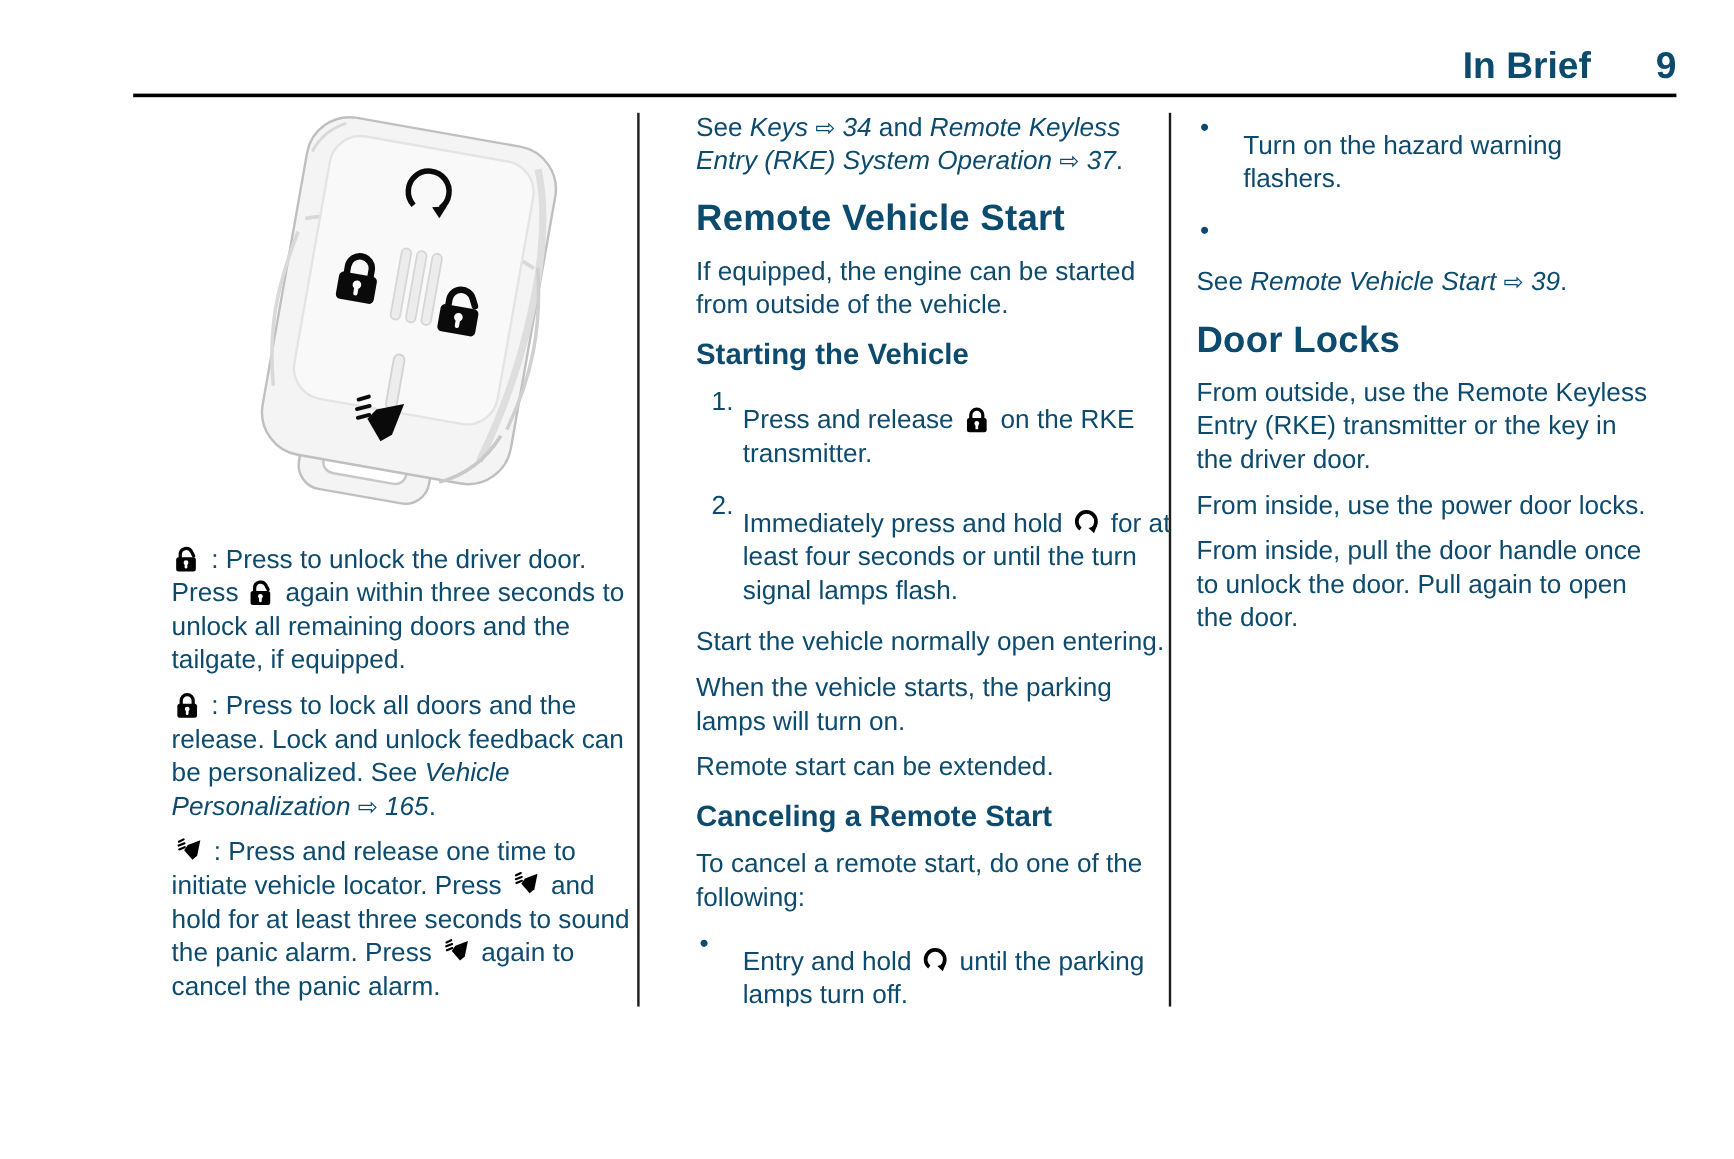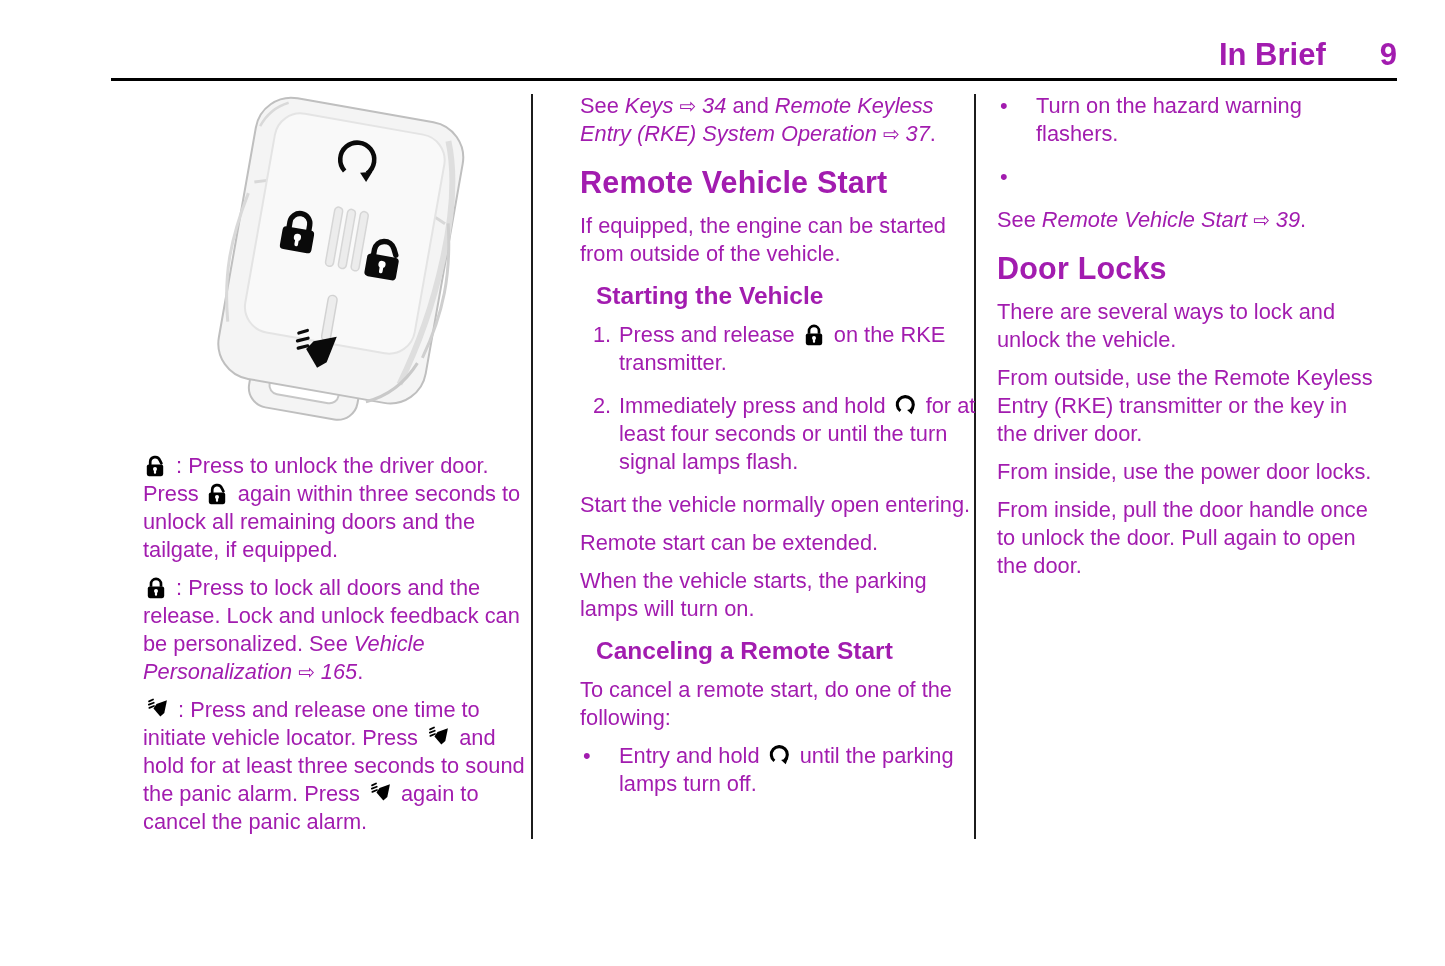--- a/index.html
+++ b/index.html
@@ -1,39 +1,39 @@
 <!DOCTYPE html>
 <html><head>
 <meta charset="utf-8">
 <style>
   html,body{margin:0;padding:0;background:#fff;}
   .page{position:relative;width:1445px;height:839px;background:#fff;overflow:hidden;
-        font-family:"Liberation Sans",sans-serif;color:#a21caf;}
+        font-family:"Liberation Sans",sans-serif;color:#0c4a6e;}
   
   .hdr{position:absolute;top:38px;right:48px;display:flex;gap:54px;align-items:baseline;
        font-weight:bold;font-size:31px;line-height:34px;}
   .hdr-rule{position:absolute;left:111px;top:78px;width:1286px;height:3px;background:#000;}
   
   .col{position:absolute;font-size:21.8px;line-height:28px;}
   .col-left{left:112px;top:88px;width:394px;margin-left:31px;}
   .col-mid{left:580px;top:92px;width:400px;}
   .col-right{left:997px;top:92px;width:385px;}
   .vrule{position:absolute;top:94px;width:2px;height:806px;background:#1c1c1c;}
   .vrule-1{left:531px;}
   .vrule-2{left:974px;}
   p{margin:0 0 10px 0;}
   h2{font-size:30.5px;line-height:34px;margin:17px 0 13px 0;letter-spacing:.2px;}
-  h3{font-size:24.5px;line-height:28px;margin:14px 0 11px 16px;}
+  h3{font-size:24.5px;line-height:28px;margin:14px 0 11px 0;}
   em{font-style:italic;}
   .ref-arrow{font-style:normal;font-family:"DejaVu Sans",sans-serif;font-size:20px;margin:0 6px;}
   
   .li{display:flex;margin:0 0 15px 0;}
   .li .marker{flex:0 0 39px;padding-left:13px;box-sizing:border-box;}
   .li.bul .marker{padding-left:3px;flex-basis:39px;}
-  .li .li-body{flex:1 1 auto;}
+  .li .li-body{flex:1 1 auto;margin-top:15px;}
   
   .ic{width:24px;height:23px;vertical-align:-4px;margin:0 2px 0 1px;}
   .ic-start{width:25px;height:24px;vertical-align:-4px;}
   .ic-panic{width:26px;height:23px;vertical-align:-3px;}
   .fob{display:block;margin:2px 0 24px 0;}
   .defs{position:absolute;width:0;height:0;overflow:hidden;}
 </style>
 </head>
 <body>
 
@@ -170,22 +170,22 @@
     </div>
 
     <div class="li">
       <span class="marker">2.</span>
       <span class="li-body"><span>Immediately press and hold </span><svg class="ic ic-start" aria-hidden="true">
             <use href="#i-start" xlink:href="#i-start"></use>
           </svg><span> for at least four seconds or until the turn signal lamps flash.</span></span>
     </div>
 
     <p>Start the vehicle normally open entering.</p>
+    <p>When the vehicle starts, the parking lamps will turn on.</p>
     <p>Remote start can be extended.</p>
-    <p>When the vehicle starts, the parking lamps will turn on.</p>
 
     <h3>Canceling a Remote Start</h3>
 
     <p>To cancel a remote start, do one of the following:</p>
 
     <div class="li bul">
       <span class="marker">•</span>
       <span class="li-body"><span>Entry and hold </span><svg class="ic ic-start" aria-hidden="true">
             <use href="#i-start" xlink:href="#i-start"></use>
           </svg><span> until the parking lamps turn off.</span></span>
@@ -202,19 +202,18 @@
     <div class="li bul">
       <span class="marker">•</span>
     </div>
 
     <p>
       <span>See </span><em>Remote Vehicle Start</em><span class="ref-arrow">⇨</span><em>39</em><span>.</span>
     </p>
 
     <h2>Door Locks</h2>
 
-    <p>There are several ways to lock and unlock the vehicle.</p>
     <p>From outside, use the Remote Keyless Entry (RKE) transmitter or the key in the driver door.</p>
     <p>From inside, use the power door locks.</p>
     <p>From inside, pull the door handle once to unlock the door. Pull again to open the door.</p>
   </div>
 
 </div>
 
 </body></html>

